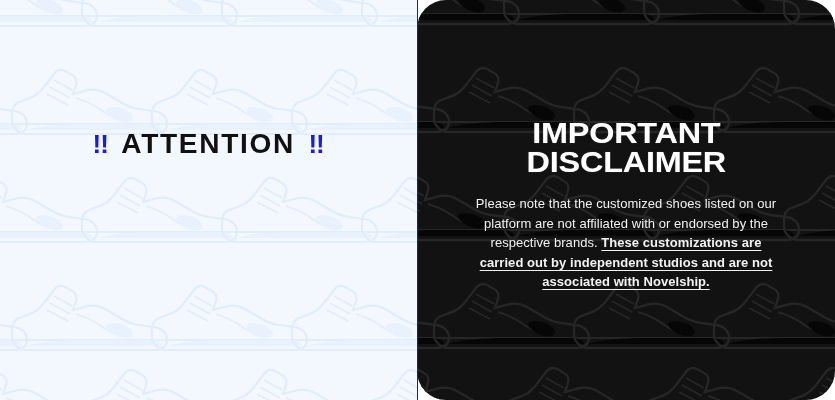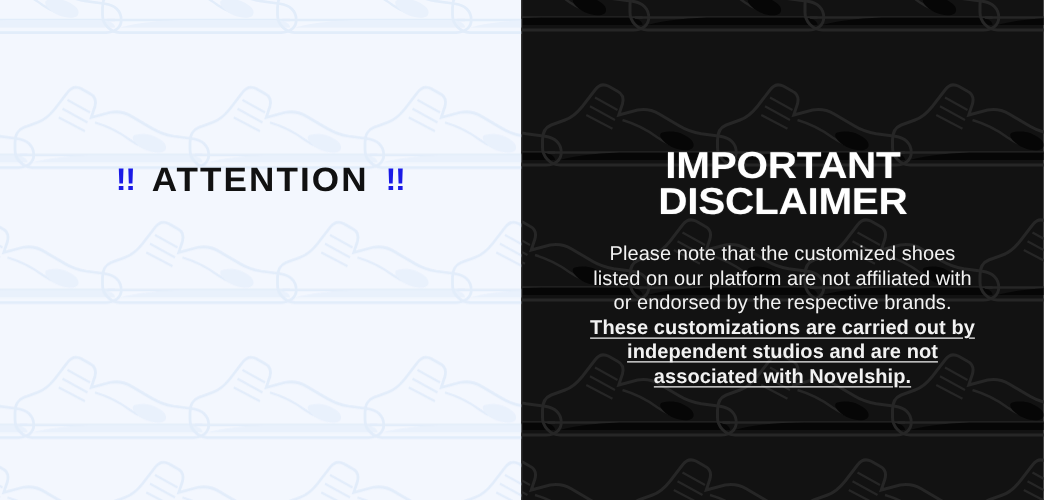--- a/index.html
+++ b/index.html
@@ -22,21 +22,21 @@
   }
 
   
   .panel {
     position: relative;
     height: 400px;
     overflow: hidden;
     box-sizing: border-box;
   }
   .panel-left  { width: 417px; background: #f3f7fe; }
-  .panel-right { width: 418px; background: #121212; }
+  .panel-right { width: 418px; background: #121212; border-radius: 29px; }
 
   
   .pattern {
     position: absolute;
     inset: 0;
     pointer-events: none;
   }
   .pattern svg { display: block; width: 100%; height: 100%; }
 
   
@@ -104,21 +104,21 @@
     color: #ffffff;
     margin: 0 0 18px 0;
     transform: scaleX(1.08);
     text-shadow: 0 0 1px rgba(255,255,255,0.35);
   }
   .heading-disclaimer .hl { display: block; white-space: nowrap; }
 
   
   .body-right {
     font-family: "Liberation Sans", sans-serif;
-    font-size: 16px;
+    font-size: 13px;
     line-height: 19.5px;
     color: #f2f2f2;
     max-width: 318px;
     margin: 0;
     letter-spacing: 0.05px;
   }
   .body-right .emph {
     font-weight: bold;
     text-decoration: underline;
     text-underline-offset: 2.5px;

